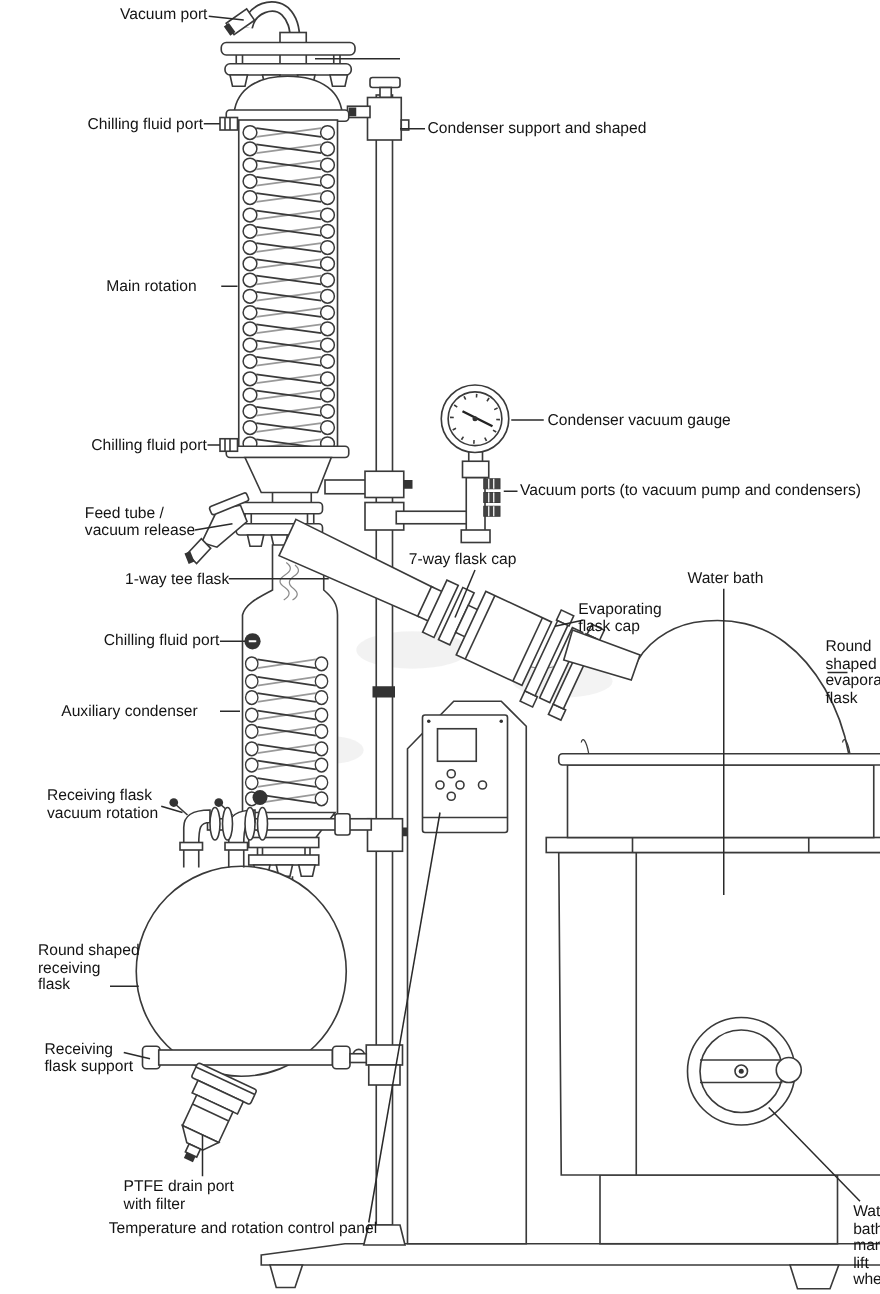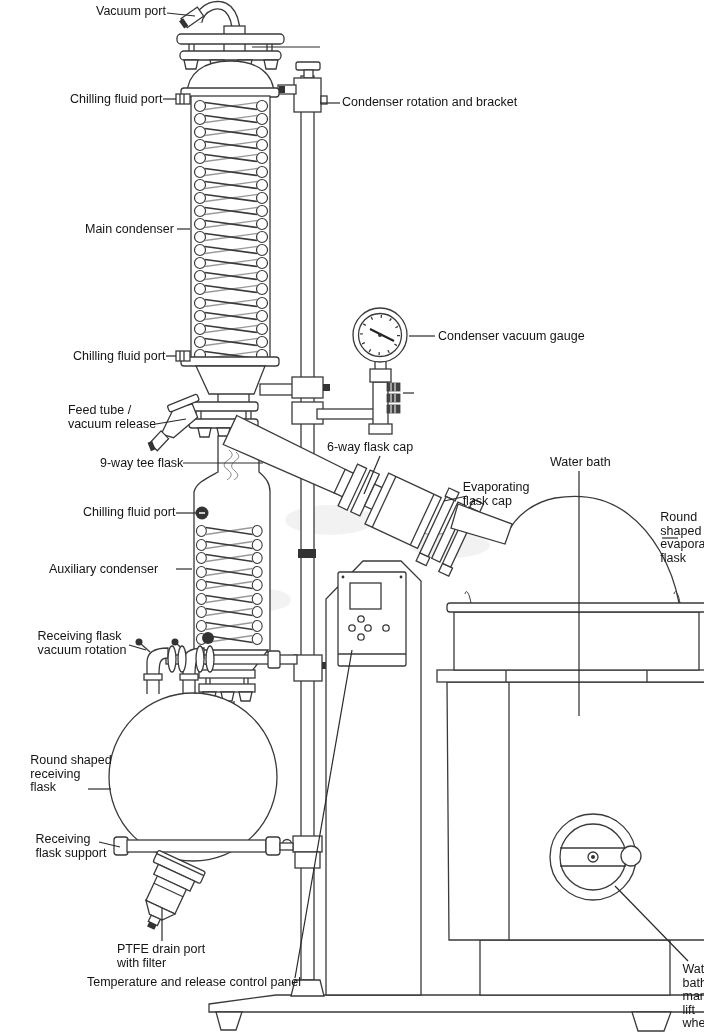--- a/index.html
+++ b/index.html
@@ -327,43 +327,44 @@
     <line class="leader" x1="58" y1="789" x2="81" y2="789"></line>
     <line class="leader" x1="69" y1="842" x2="90" y2="847"></line>
     <line class="leader" x1="132" y1="908" x2="132" y2="941"></line>
     <line class="leader" x1="265" y1="978" x2="322" y2="650"></line>
     <line class="leader" x1="585" y1="886" x2="658" y2="961"></line>
   </g>
 </svg>
 
 <div class="lbl" style="left:66px;top:5px">Vacuum port</div>
 <div class="lbl" style="left:40px;top:93px">Chilling fluid port</div>
-<div class="lbl" style="left:55px;top:223px">Main condenser</div>
-<div class="lbl" style="left:312px;top:96px">Condenser rotation and bracket</div>
+<div class="lbl" style="left:55px;top:223px">Main rotation</div>
+<div class="lbl" style="left:312px;top:96px">Condenser support and shaped</div>
 <div class="lbl" style="left:43px;top:350px">Chilling fluid port</div>
 <div class="lbl" style="left:408px;top:330px">Condenser vacuum gauge</div>
+<div class="lbl" style="left:386px;top:386px">Vacuum ports (to vacuum pump and condensers)</div>
 <div class="lbl c" style="left:82px;top:404px">Feed tube /
 vacuum release</div>
-<div class="lbl" style="left:297px;top:441px">6-way flask cap</div>
-<div class="lbl" style="left:70px;top:457px">9-way tee flask</div>
+<div class="lbl" style="left:297px;top:441px">7-way flask cap</div>
+<div class="lbl" style="left:70px;top:457px">1-way tee flask</div>
 <div class="lbl" style="left:520px;top:456px">Water bath</div>
 <div class="lbl c" style="left:466px;top:481px">Evaporating
 flask cap</div>
 <div class="lbl" style="left:53px;top:506px">Chilling fluid port</div>
 <div class="lbl c" style="left:663px;top:511px">Round shaped
 evaporating
 flask</div>
 <div class="lbl" style="left:19px;top:563px">Auxiliary condenser</div>
 <div class="lbl c" style="left:52px;top:630px">Receiving flask
 vacuum rotation</div>
 <div class="lbl c" style="left:41px;top:754px">Round shaped
 receiving
 flask</div>
 <div class="lbl c" style="left:41px;top:833px">Receiving
 flask support</div>
-<div class="lbl c" style="left:131px;top:943px">PTFE drain port
+<div class="lbl c" style="left:113px;top:943px">PTFE drain port
 with filter</div>
-<div class="lbl" style="left:57px;top:976px">Temperature and release control panel</div>
+<div class="lbl" style="left:57px;top:976px">Temperature and rotation control panel</div>
 <div class="lbl c" style="left:673px;top:963px">Water bath
 manual lift
 wheel</div>
 
 </div>
 
 </body></html>

